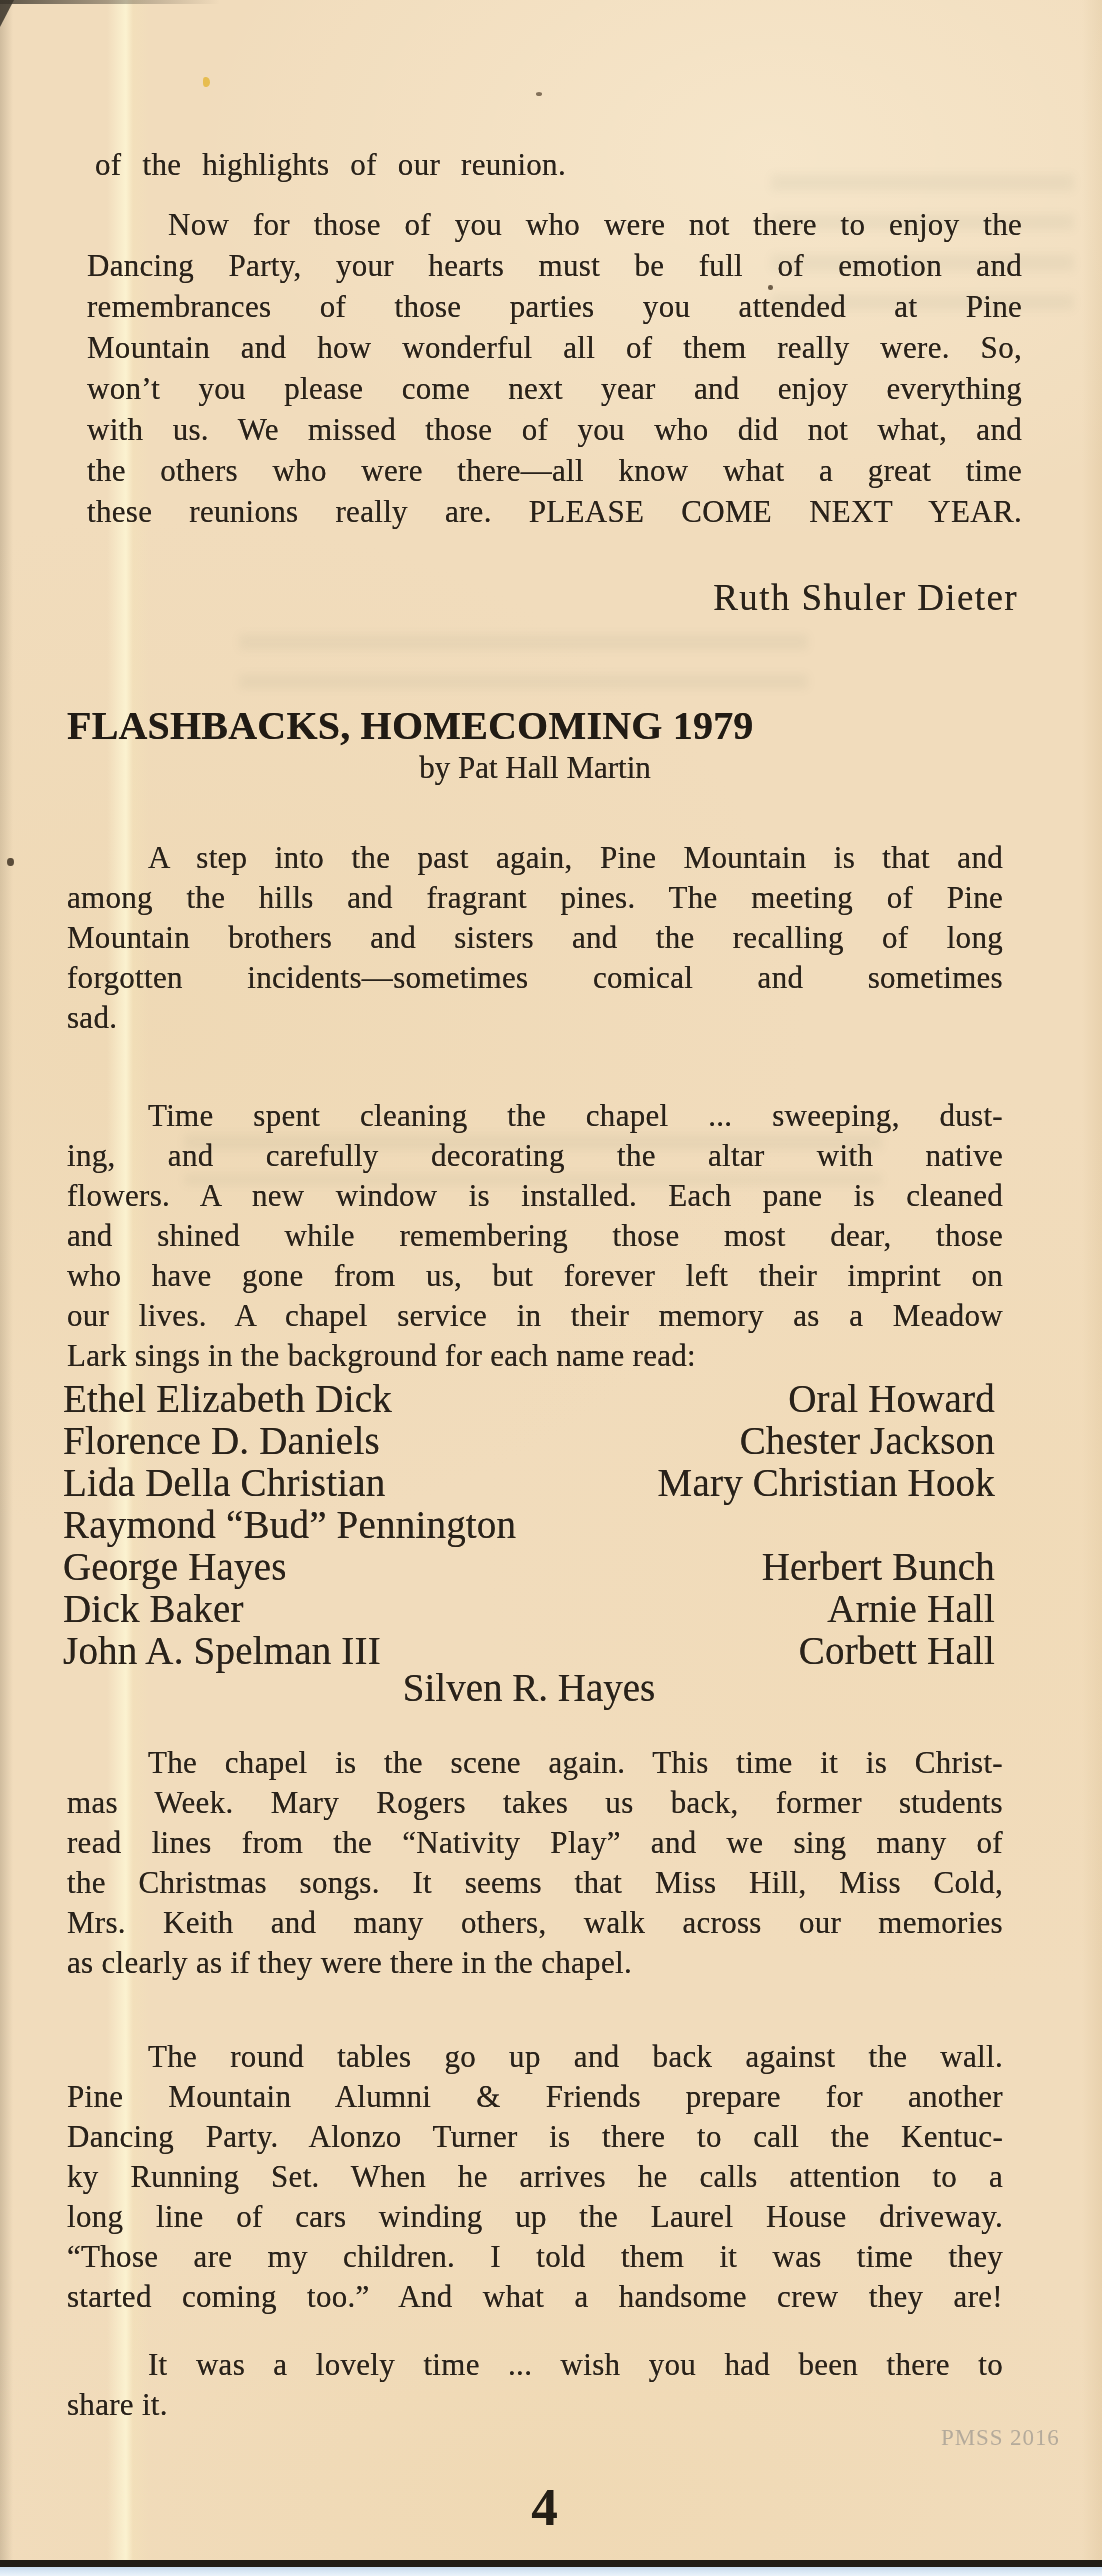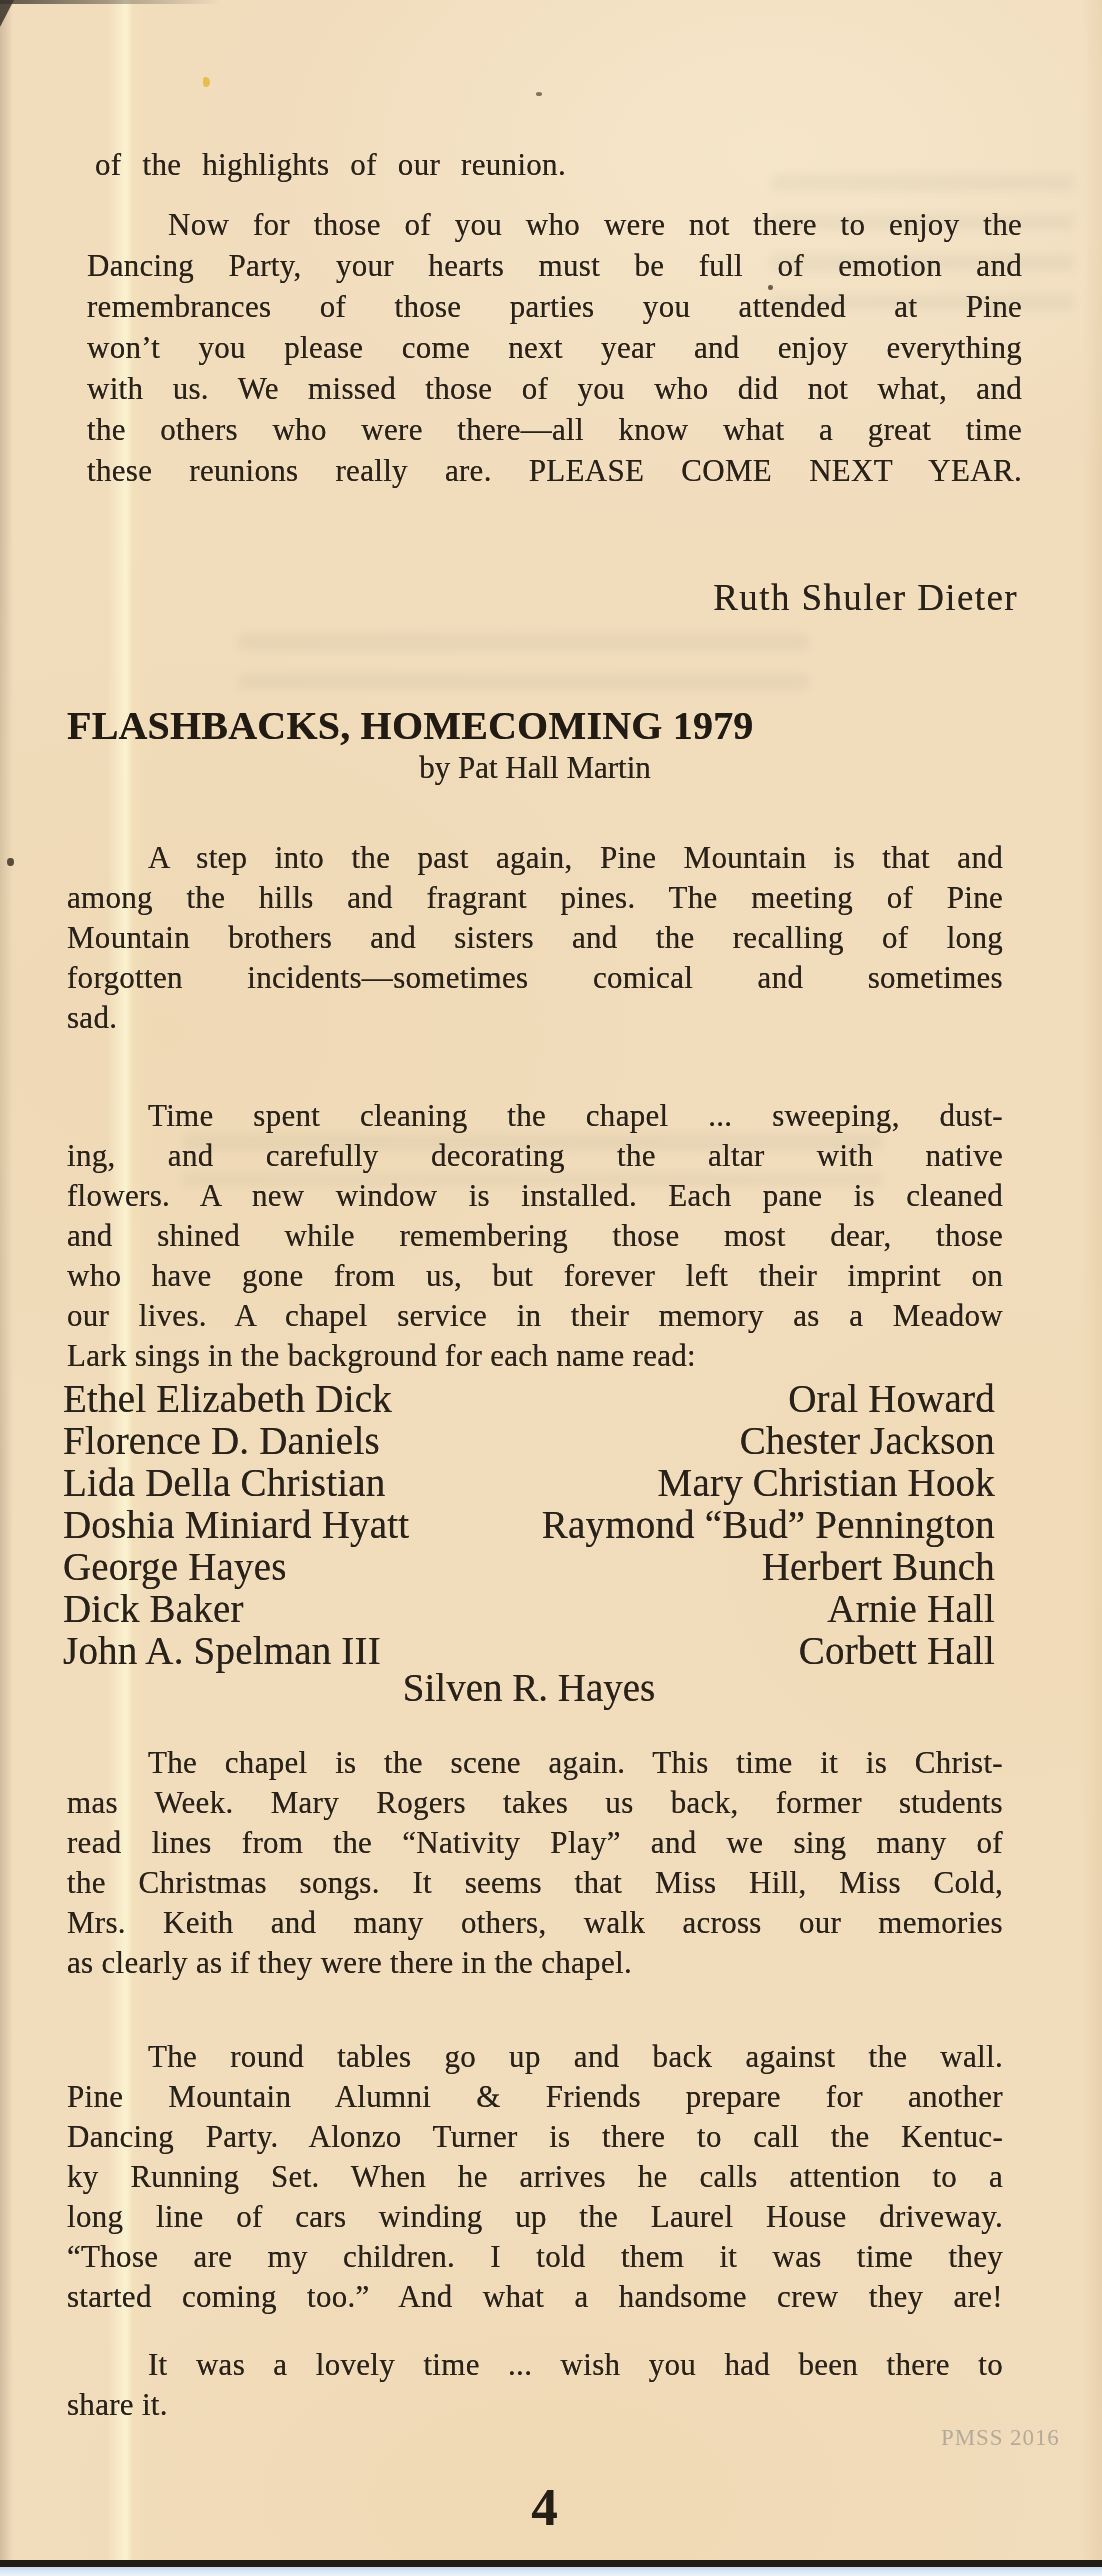--- a/index.html
+++ b/index.html
@@ -76,20 +76,21 @@
   <div class="speck s2"></div>
   <div class="speck s3"></div>
   <div class="speck s4"></div>
 
   <div class="cont-line ink">of the highlights of our reunion.</div>
 
   <div class="intro-para">
     <div class="tline indent ink">Now for those of you who were not there to enjoy the</div>
     <div class="tline ink">Dancing Party, your hearts must be full of emotion and</div>
     <div class="tline ink">remembrances of those parties you attended at Pine</div>
+    <div class="tline ink">Mountain and how wonderful all of them really were. So,</div>
     <div class="tline ink">won’t you please come next year and enjoy everything</div>
     <div class="tline ink">with us. We missed those of you who did not what, and</div>
     <div class="tline ink">the others who were there—all know what a great time</div>
     <div class="tline ink">these reunions really are. PLEASE COME NEXT YEAR.</div>
   </div>
 
   <div class="signature ink">Ruth Shuler Dieter</div>
 
   <div class="headline ink">FLASHBACKS, HOMECOMING 1979</div>
   <div class="byline ink">by Pat Hall Martin</div>
@@ -119,21 +120,20 @@
     </div>
     <div class="names-row">
       <span class="cell-left ink">Florence D. Daniels</span>
       <span class="cell-right ink">Chester Jackson</span>
     </div>
     <div class="names-row">
       <span class="cell-left ink">Lida Della Christian</span>
       <span class="cell-right ink">Mary Christian Hook</span>
     </div>
     <div class="names-row">
-      <span class="cell-left ink">Doshia Miniard Hyatt</span>
       <span class="cell-right ink">Raymond “Bud” Pennington</span>
     </div>
     <div class="names-row">
       <span class="cell-left ink">George Hayes</span>
       <span class="cell-right ink">Herbert Bunch</span>
     </div>
     <div class="names-row">
       <span class="cell-left ink">Dick Baker</span>
       <span class="cell-right ink">Arnie Hall</span>
     </div>

